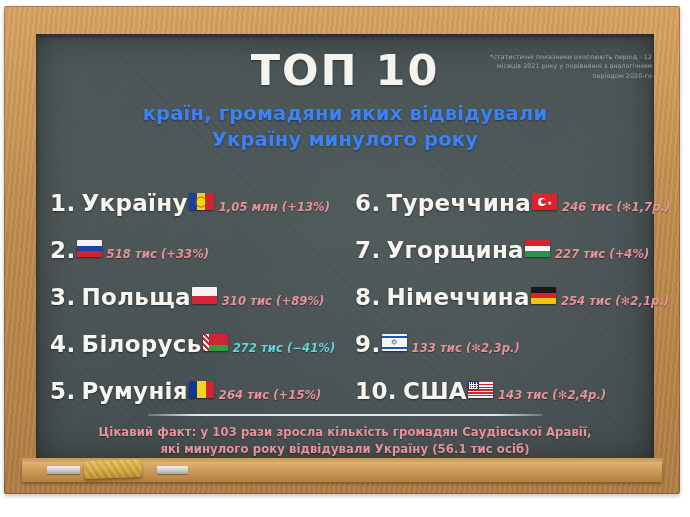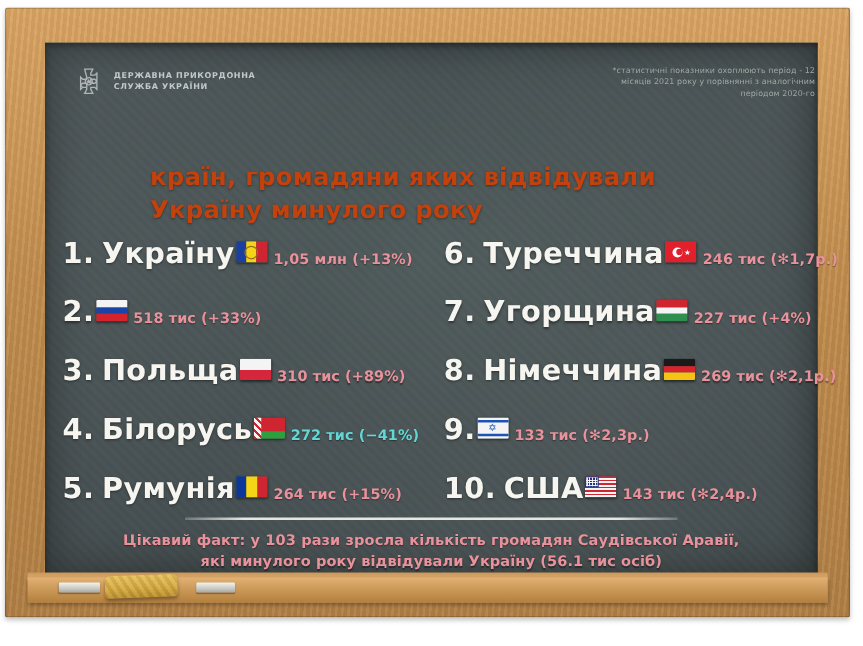--- a/index.html
+++ b/index.html
@@ -77,24 +77,23 @@
     position:absolute;right:38px;top:52px;width:175px;text-align:right;
     color:#9fa9a4;font-size:6.3px;line-height:9.4px;letter-spacing:.1px;
   }
 
   .title{
     position:absolute;left:0;right:0;top:48px;text-align:center;
     color:#f4f3ee;font-size:43px;line-height:45px;font-weight:bold;letter-spacing:2px;
     text-shadow:0 1px 2px rgba(0,0,0,.45);
   }
   .subtitle{
-    position:absolute;left:120px;right:120px;top:101px;
-    color:#c2410c;font-size:19.5px;line-height:26px;font-weight:bold;letter-spacing:.2px;
+    position:absolute;left:120px;right:120px;top:101px;text-align:center;
+    color:#3b82f6;font-size:19.5px;line-height:26px;font-weight:bold;letter-spacing:.2px;
     text-shadow:0 1px 2px rgba(0,0,0,.4);
-    margin-top:28px;
   }
 
   
   .cols{position:absolute;left:50px;top:168px;width:600px;height:232px;}
   .col{position:absolute;top:0;width:295px;}
   .col.left{left:0;}
   .col.right{left:305px;}
 
   .row{position:relative;height:47px;display:flex;align-items:flex-end;}
   .rank{
@@ -107,20 +106,21 @@
   }
   .flag{
     width:25px;height:17px;flex:0 0 25px;margin-left:1px;margin-bottom:5px;
     border-radius:1px;overflow:hidden;position:relative;
     box-shadow:0 1px 2px rgba(0,0,0,.5);
   }
   .value{
     font-size:11.5px;line-height:12px;font-weight:bold;letter-spacing:.1px;
     margin-left:5px;margin-bottom:2px;white-space:nowrap;
     text-shadow:0 1px 1px rgba(0,0,0,.4);
+    font-style:italic;
   }
   .value.up{color:#e9929b;}
   .value.down{color:#62d7d6;text-align:center;}
 
   
   .divider{
     position:absolute;left:148px;top:414px;width:394px;height:1.5px;
     background:linear-gradient(90deg,rgba(230,230,225,.25),#e6e6e1 12%,#e6e6e1 88%,rgba(230,230,225,.25));
   }
   .fact{
@@ -141,34 +141,24 @@
 
 <div id="root">
 
   <div class="frame"></div>
   <div class="frame-inner-shadow"></div>
 
   <div class="board">
     <div class="board-sheen"></div>
   </div>
 
-  <div class="logo-wrap">
-    <svg class="logo-mark" viewBox="0 0 64 64">
-      <g fill="none" stroke="#c6cccb" stroke-width="2.6">
-        <path d="M24 8h16l-4 8v4h8l4-4v16l-4-4h-8v8h8l4-4v16l-4-4h-8v4l4 8H24l4-8v-4h-8l-4 4V40l4 4h8v-8h-8l-4 4V24l4 4h8v-4z"></path>
-        <circle cx="32" cy="32" r="7"></circle>
-      </g>
-      <path d="M32 27l1.6 3.6 3.9.4-2.9 2.6.8 3.8-3.4-2-3.4 2 .8-3.8-2.9-2.6 3.9-.4z" fill="#c6cccb"></path>
-    </svg>
-    <div class="logo-text">ДЕРЖАВНА ПРИКОРДОННА
-СЛУЖБА УКРАЇНИ</div>
-  </div>
 
   <div class="note">*статистичні показники охоплюють період - 12 місяців 2021 року у порівнянні з аналогічним періодом 2020-го</div>
 
+  <div class="title">ТОП 10</div>
   <div class="subtitle" style="white-space:pre-line">країн, громадяни яких відвідували
 Україну минулого року</div>
 
   <div class="cols">
     <div class="col left" id="col-left">
         <div class="row">
           <span class="rank">1.</span>
           <span class="country">Україну</span>
           <span class="flag">
             <span class="fl-v">
@@ -255,21 +245,21 @@
         <div class="row">
           <span class="rank">8.</span>
           <span class="country">Німеччина</span>
           <span class="flag">
             <span class="fl-h">
               <i style="background:#1a1a1a"></i>
               <i style="background:#d8232e"></i>
               <i style="background:#f5c314"></i>
             </span>
           </span>
-          <span class="value up">269 тис (✻2,1р.)</span>
+          <span class="value up">254 тис (✻2,1р.)</span>
         </div>
         <div class="row">
           <span class="rank">9.</span>
           <span class="flag">
             <span style="position:absolute;inset:0;background:#f4f4f4"></span>
         <span style="position:absolute;left:0;right:0;top:2px;height:2.4px;background:#1a55b5"></span>
         <span style="position:absolute;left:0;right:0;bottom:2px;height:2.4px;background:#1a55b5"></span>
         <span class="fl-emb" style="color:#1a55b5;font-size:8px;line-height:8px">✡</span>
           </span>
           <span class="value up">133 тис (✻2,3р.)</span>

